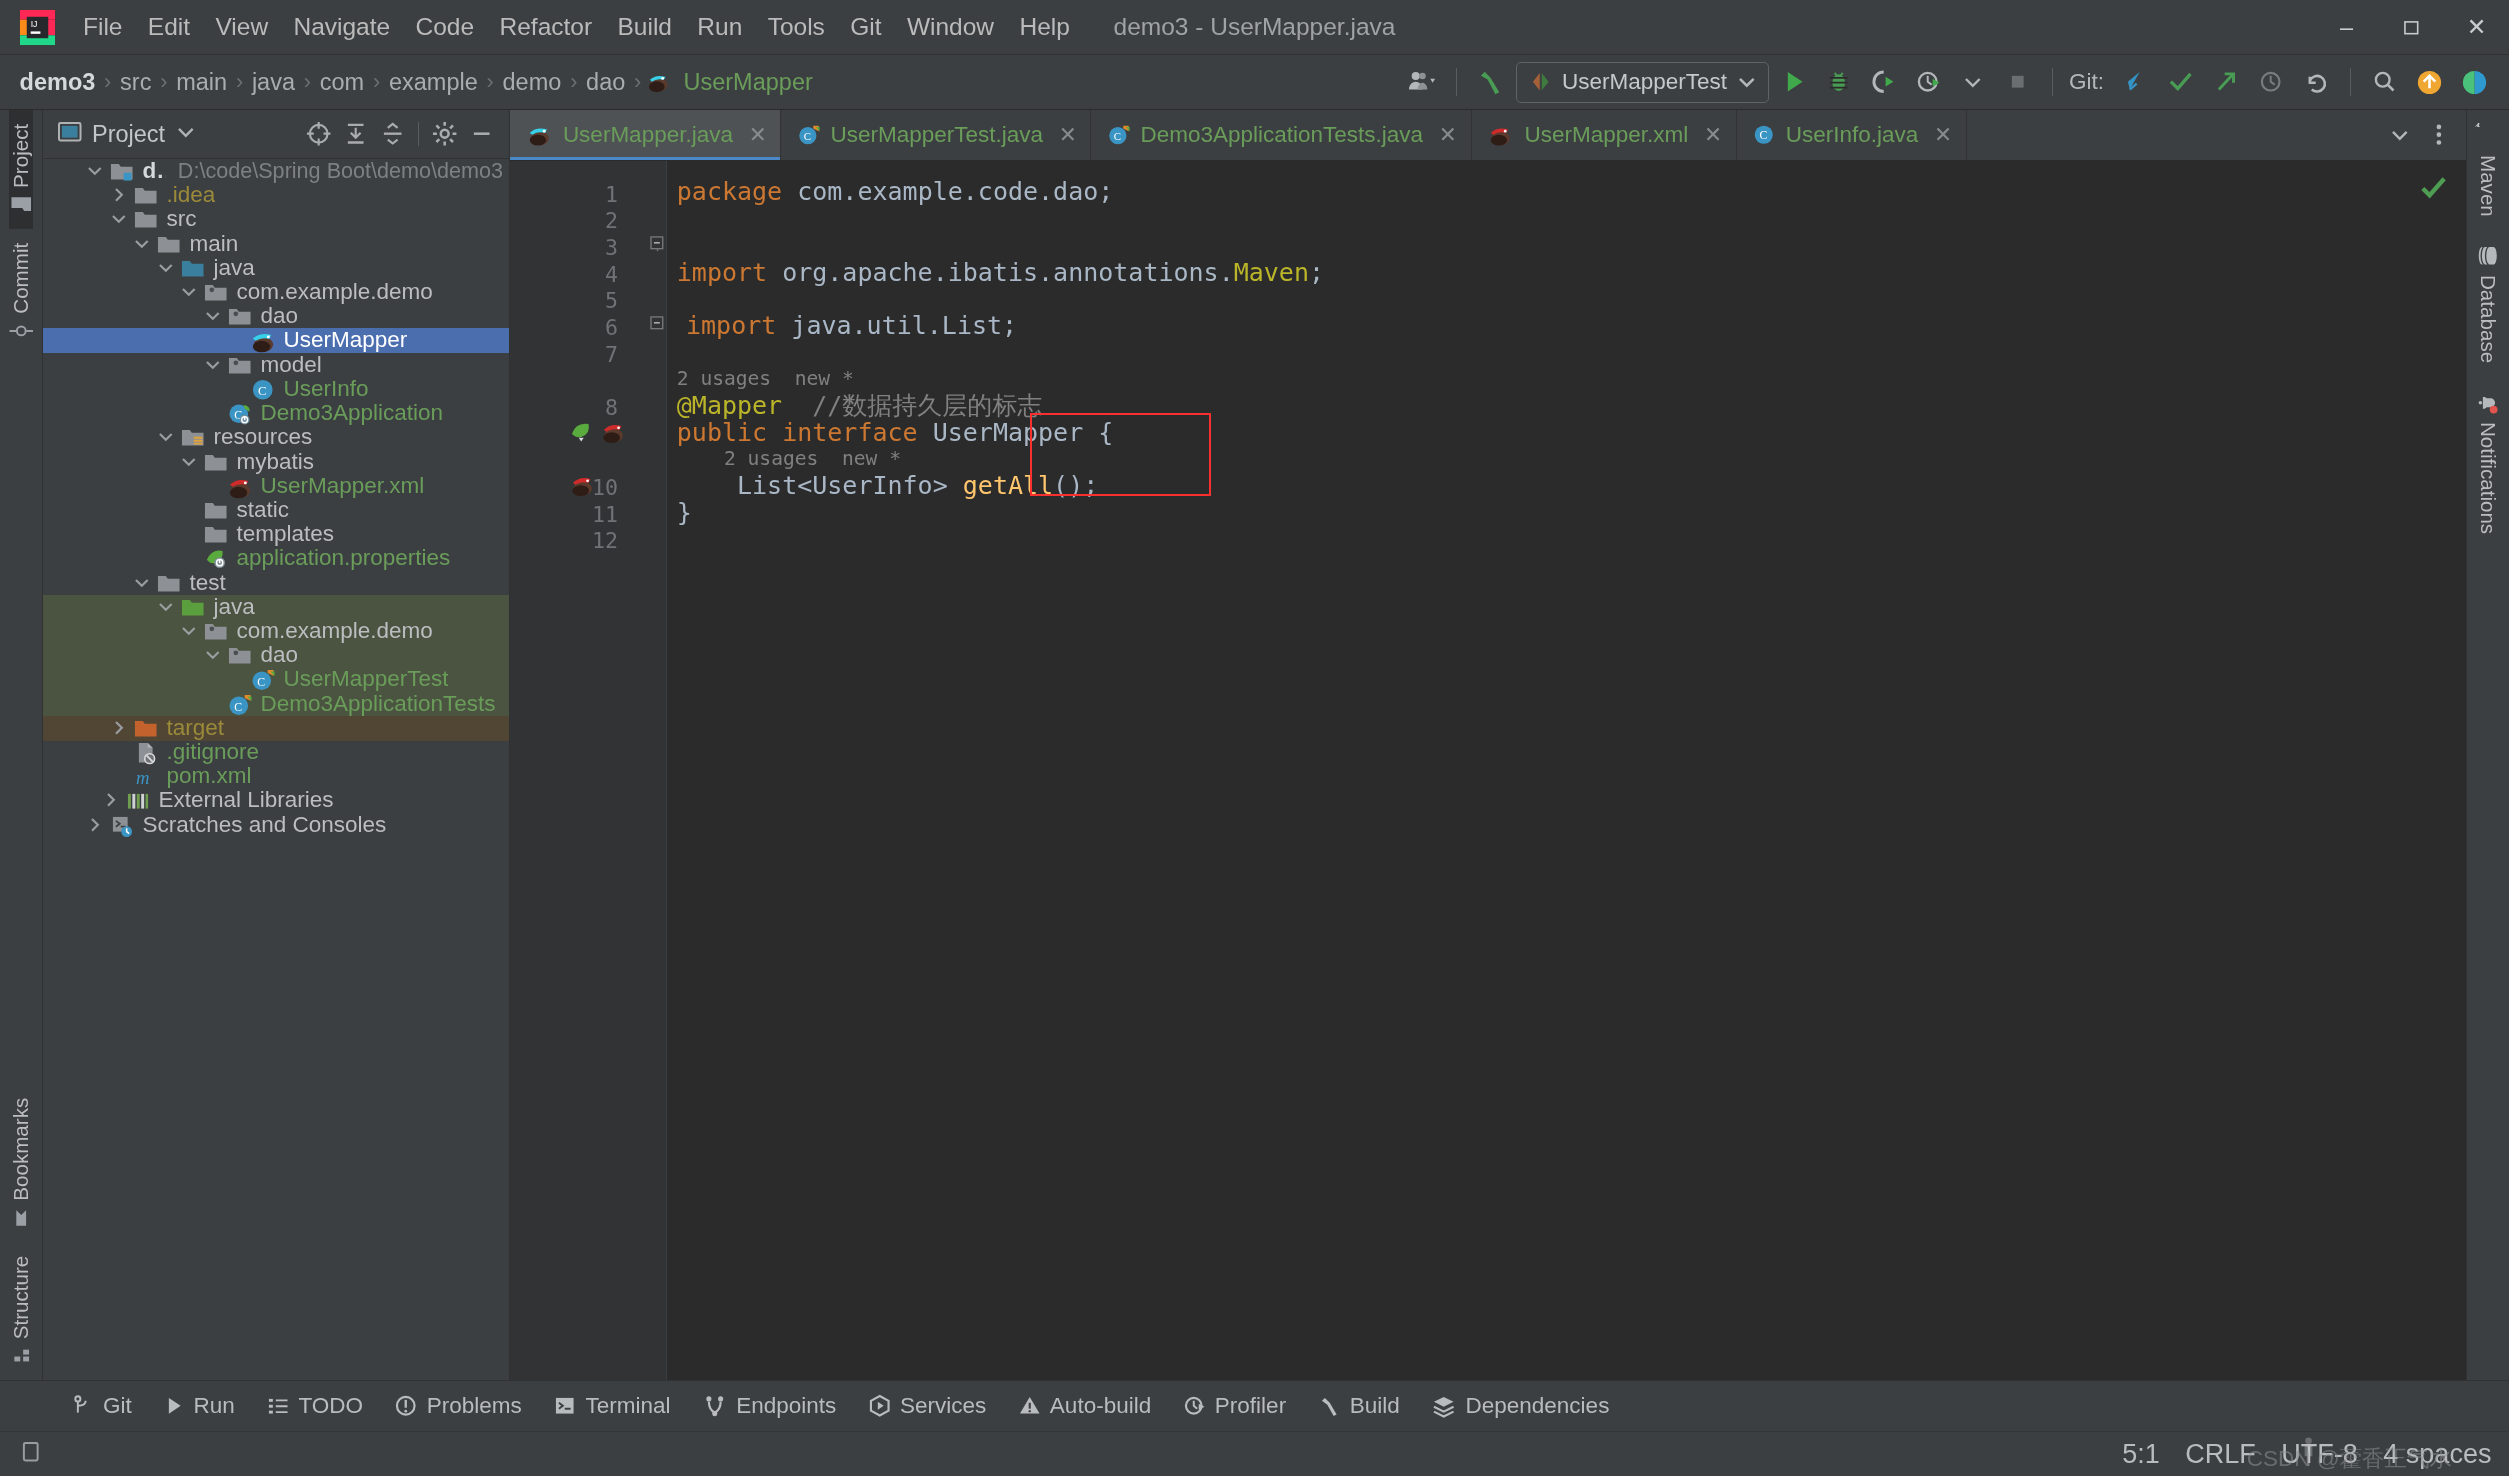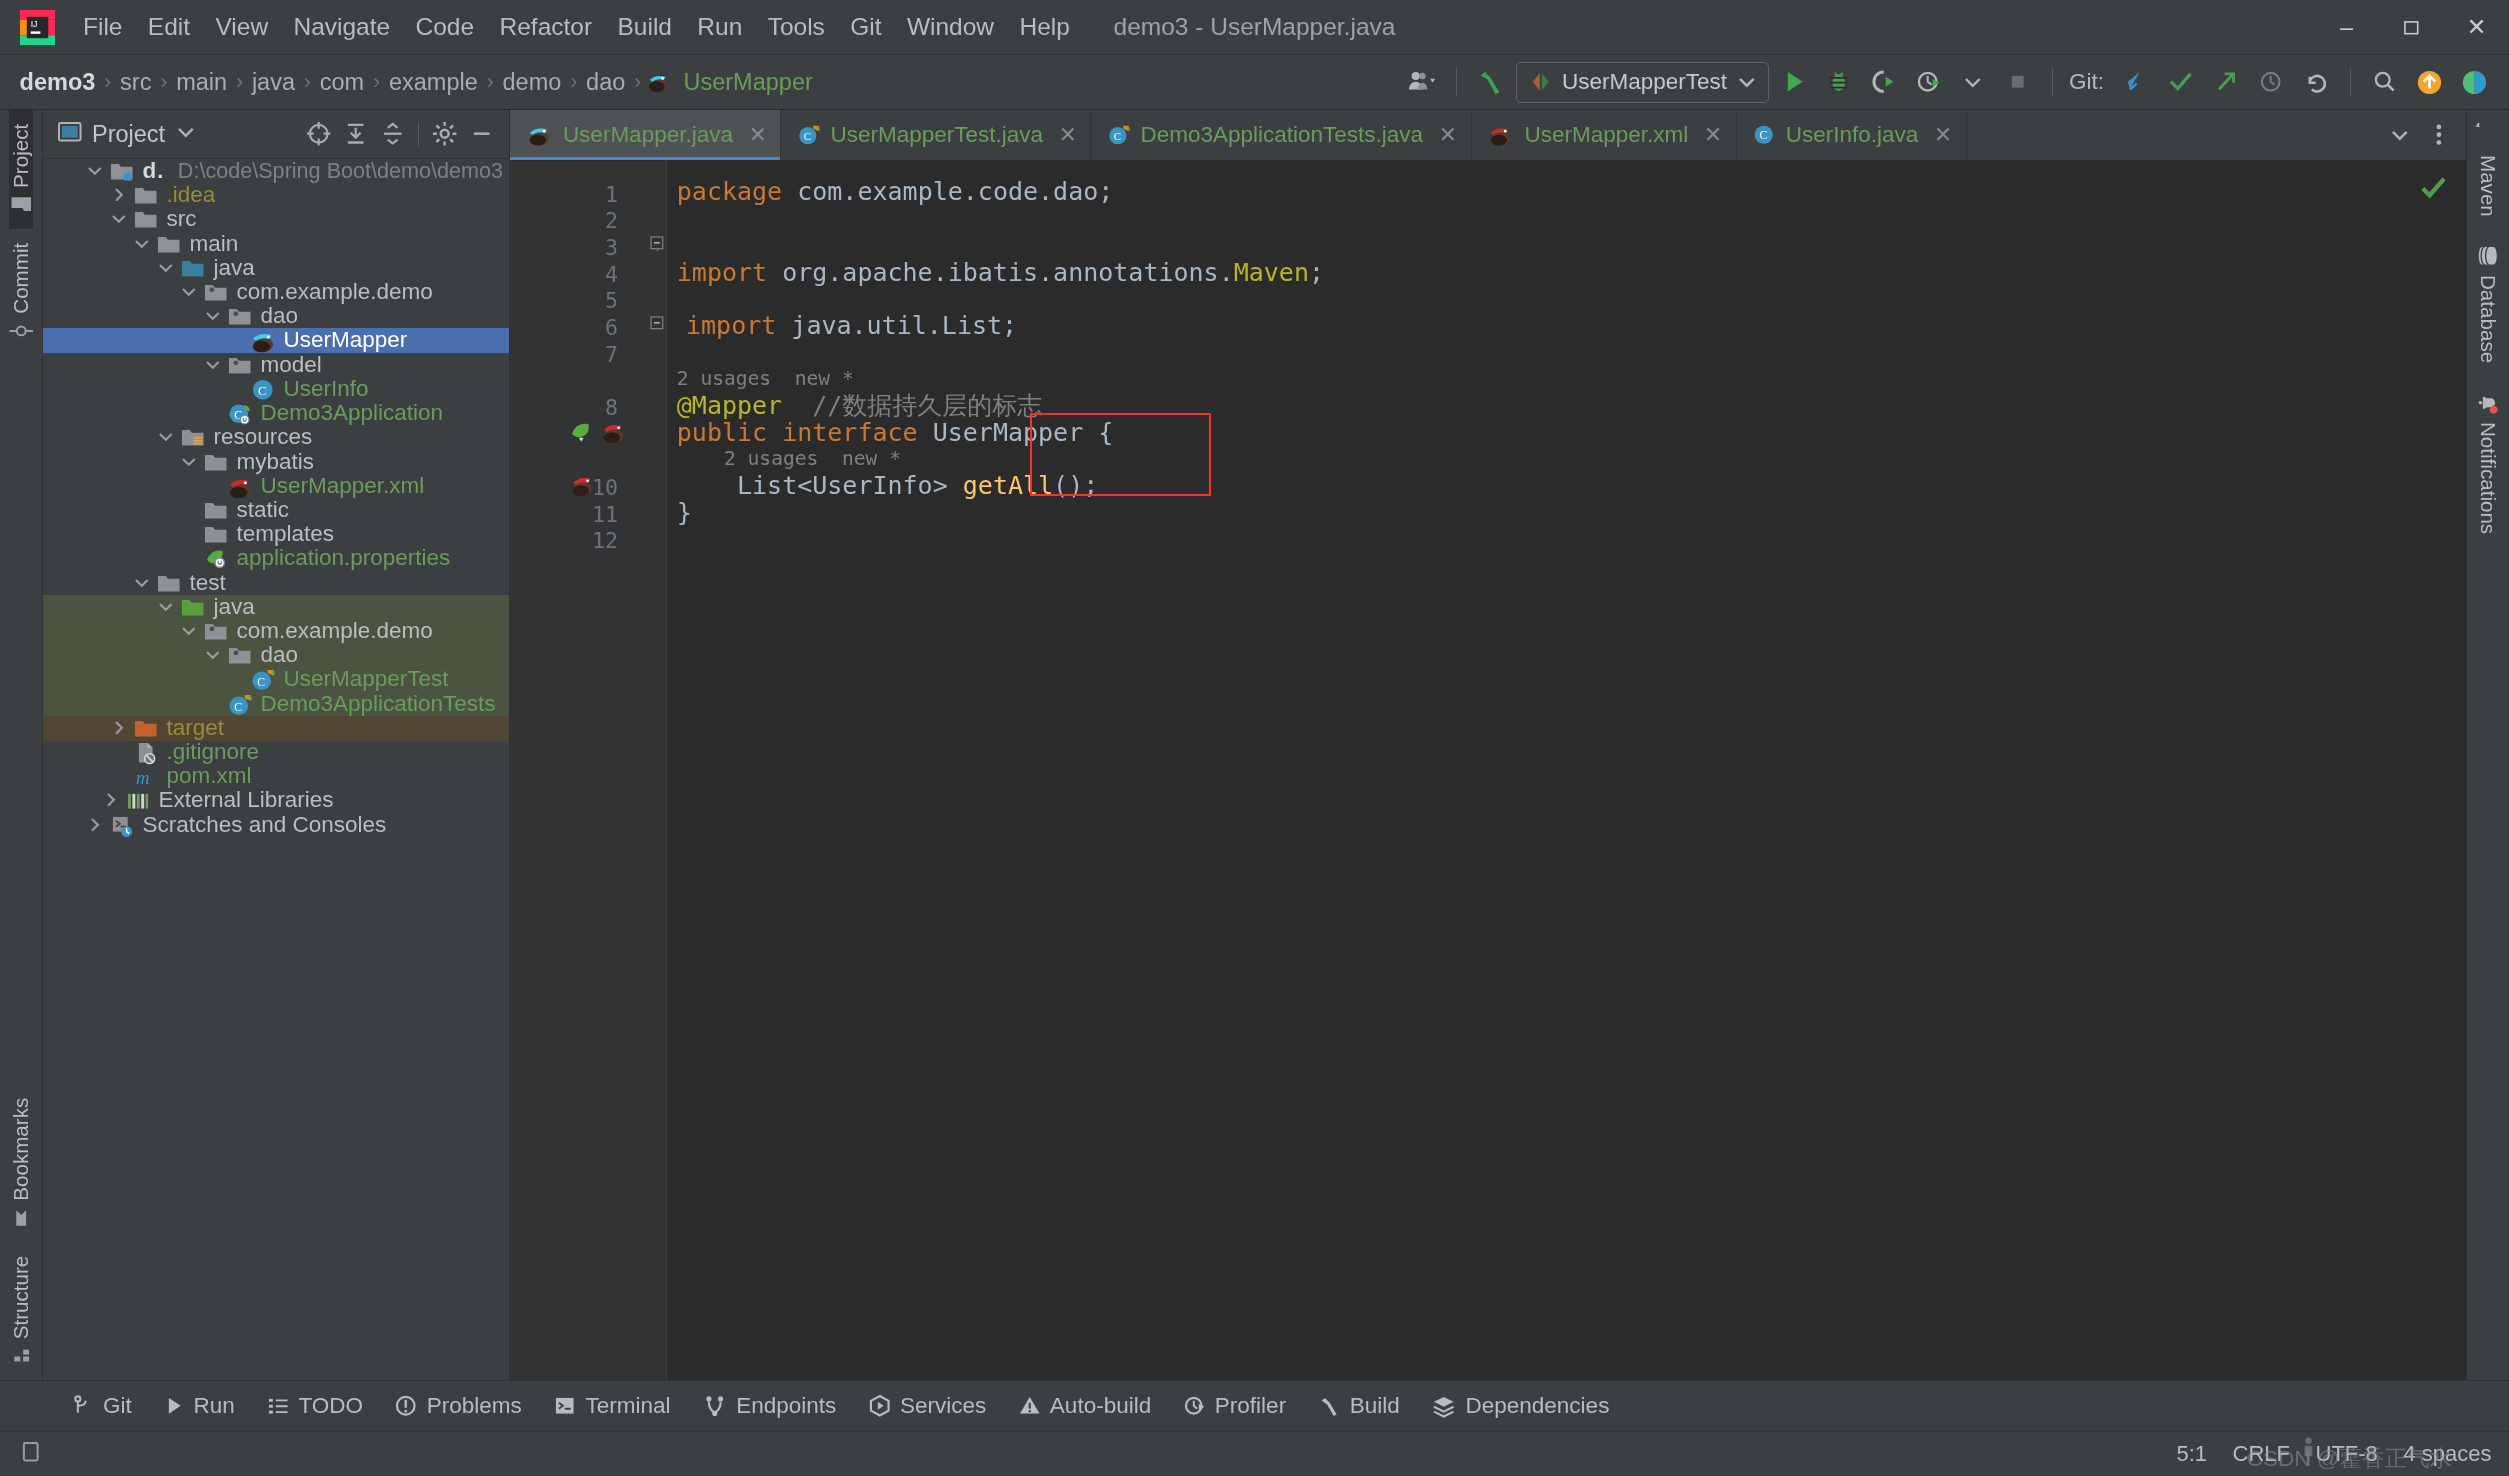--- a/index.html
+++ b/index.html
@@ -136,21 +136,21 @@
   .bottom-bar {
     height: 51px; flex: none; display: flex; align-items: center; gap: 0;
     background: #3c3f41; border-top: 1px solid #2f3133; padding-left: 55px;
   }
   .bb-item { display: flex; align-items: center; gap: 8.8px; color: #b9bcbf; font-size: 22.5px; padding: 4.9px 15.7px; border-radius: 3.9px; white-space: nowrap; }
   .statusbar {
     height: 45px; flex: none; display: flex; align-items: center;
     background: #3c3f41; border-top: 1px solid #333537; padding: 0 17.6px; position: relative;
   }
   .sb-left { display: flex; align-items: center; gap: 13.7px; }
-  .sb-right { margin-left: auto; display: flex; align-items: center; gap: 25.5px; color: #b9bcbf; font-size: 22px; }
+  .sb-right { margin-left: auto; display: flex; align-items: center; gap: 25.5px; color: #b9bcbf; font-size: 27px; }
   .watermark {
     position: absolute; right: 57px; bottom: 2px; color: #8e9194; opacity: .55;
     font-size: 22.5px; pointer-events: none; white-space: nowrap;
   }
   .wm-logo { position: absolute; right: 186px; bottom: 3.9px; opacity: .5; pointer-events: none; }
 </style>
 </head>
 <body>
 
 <div class="ide">

